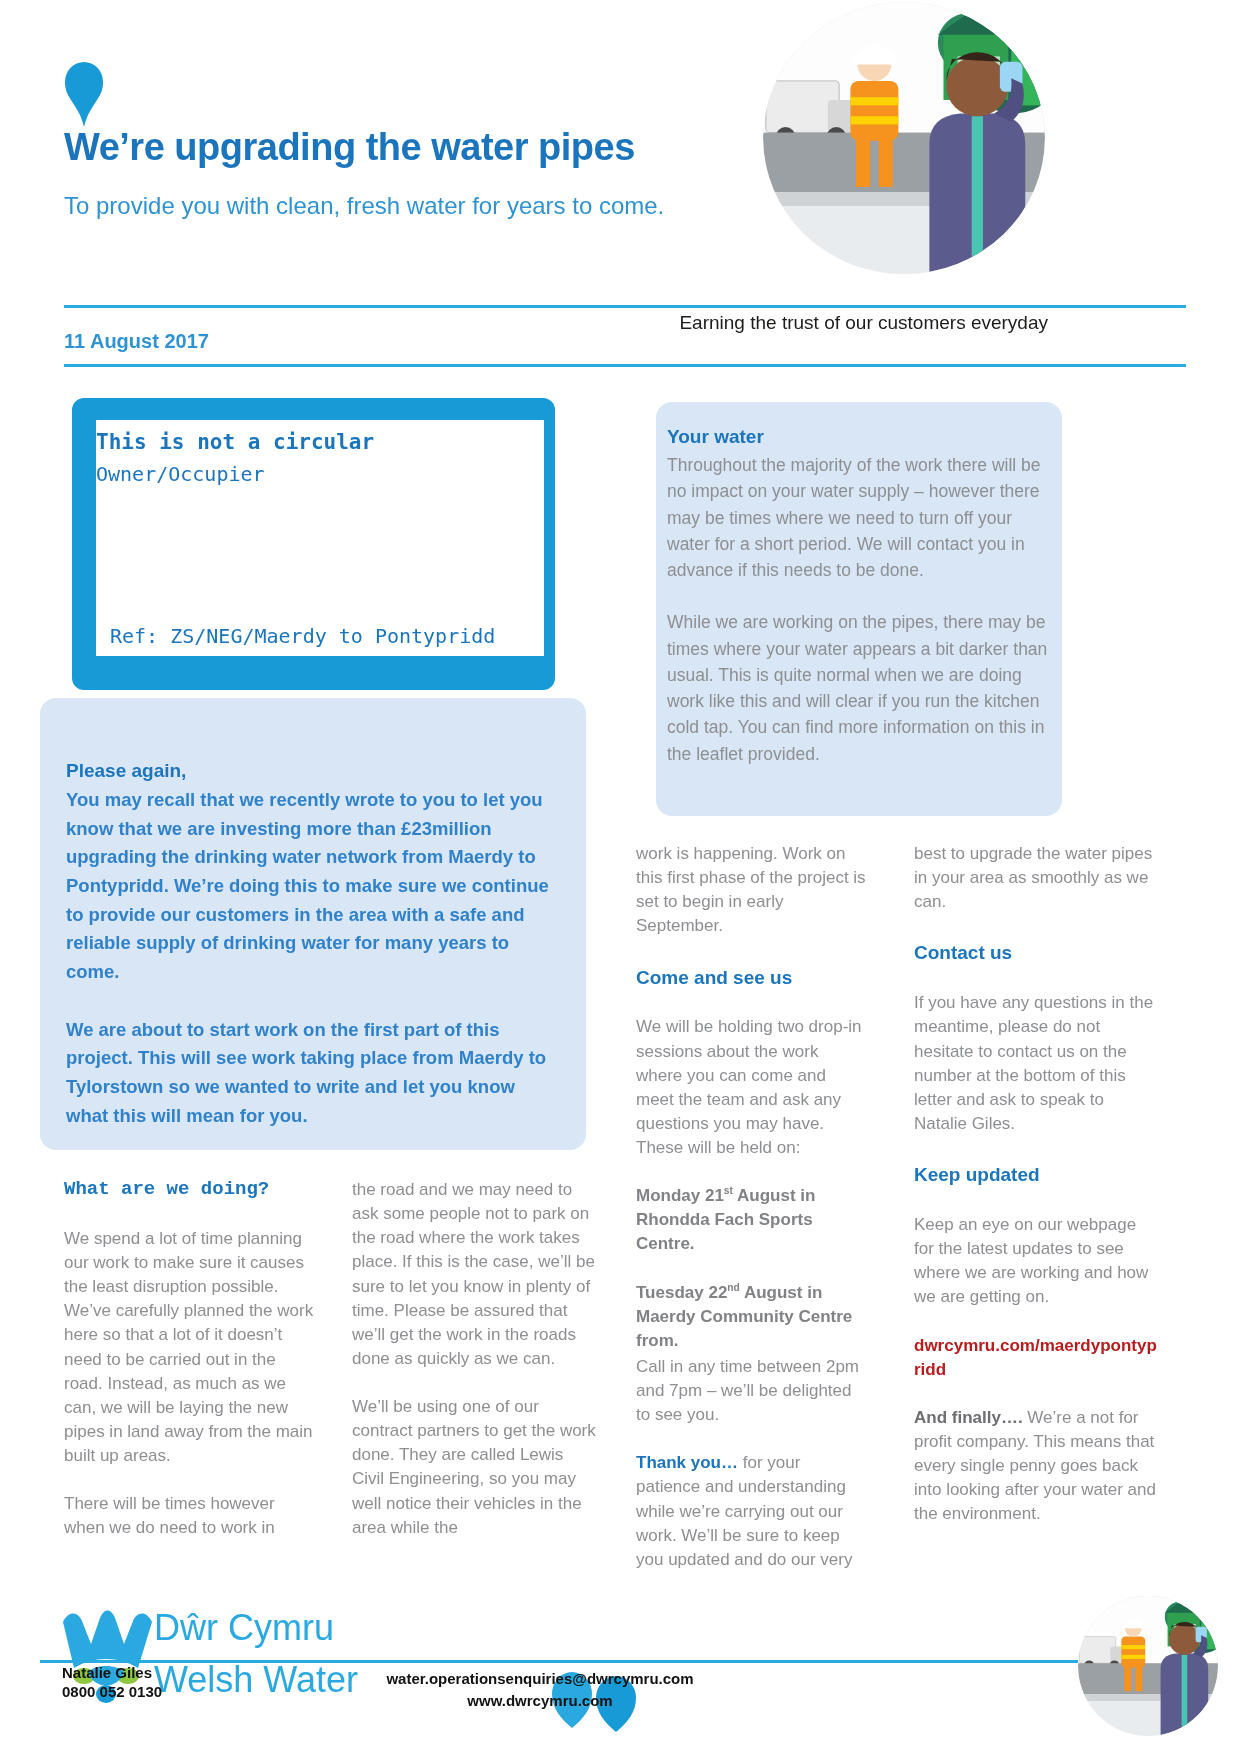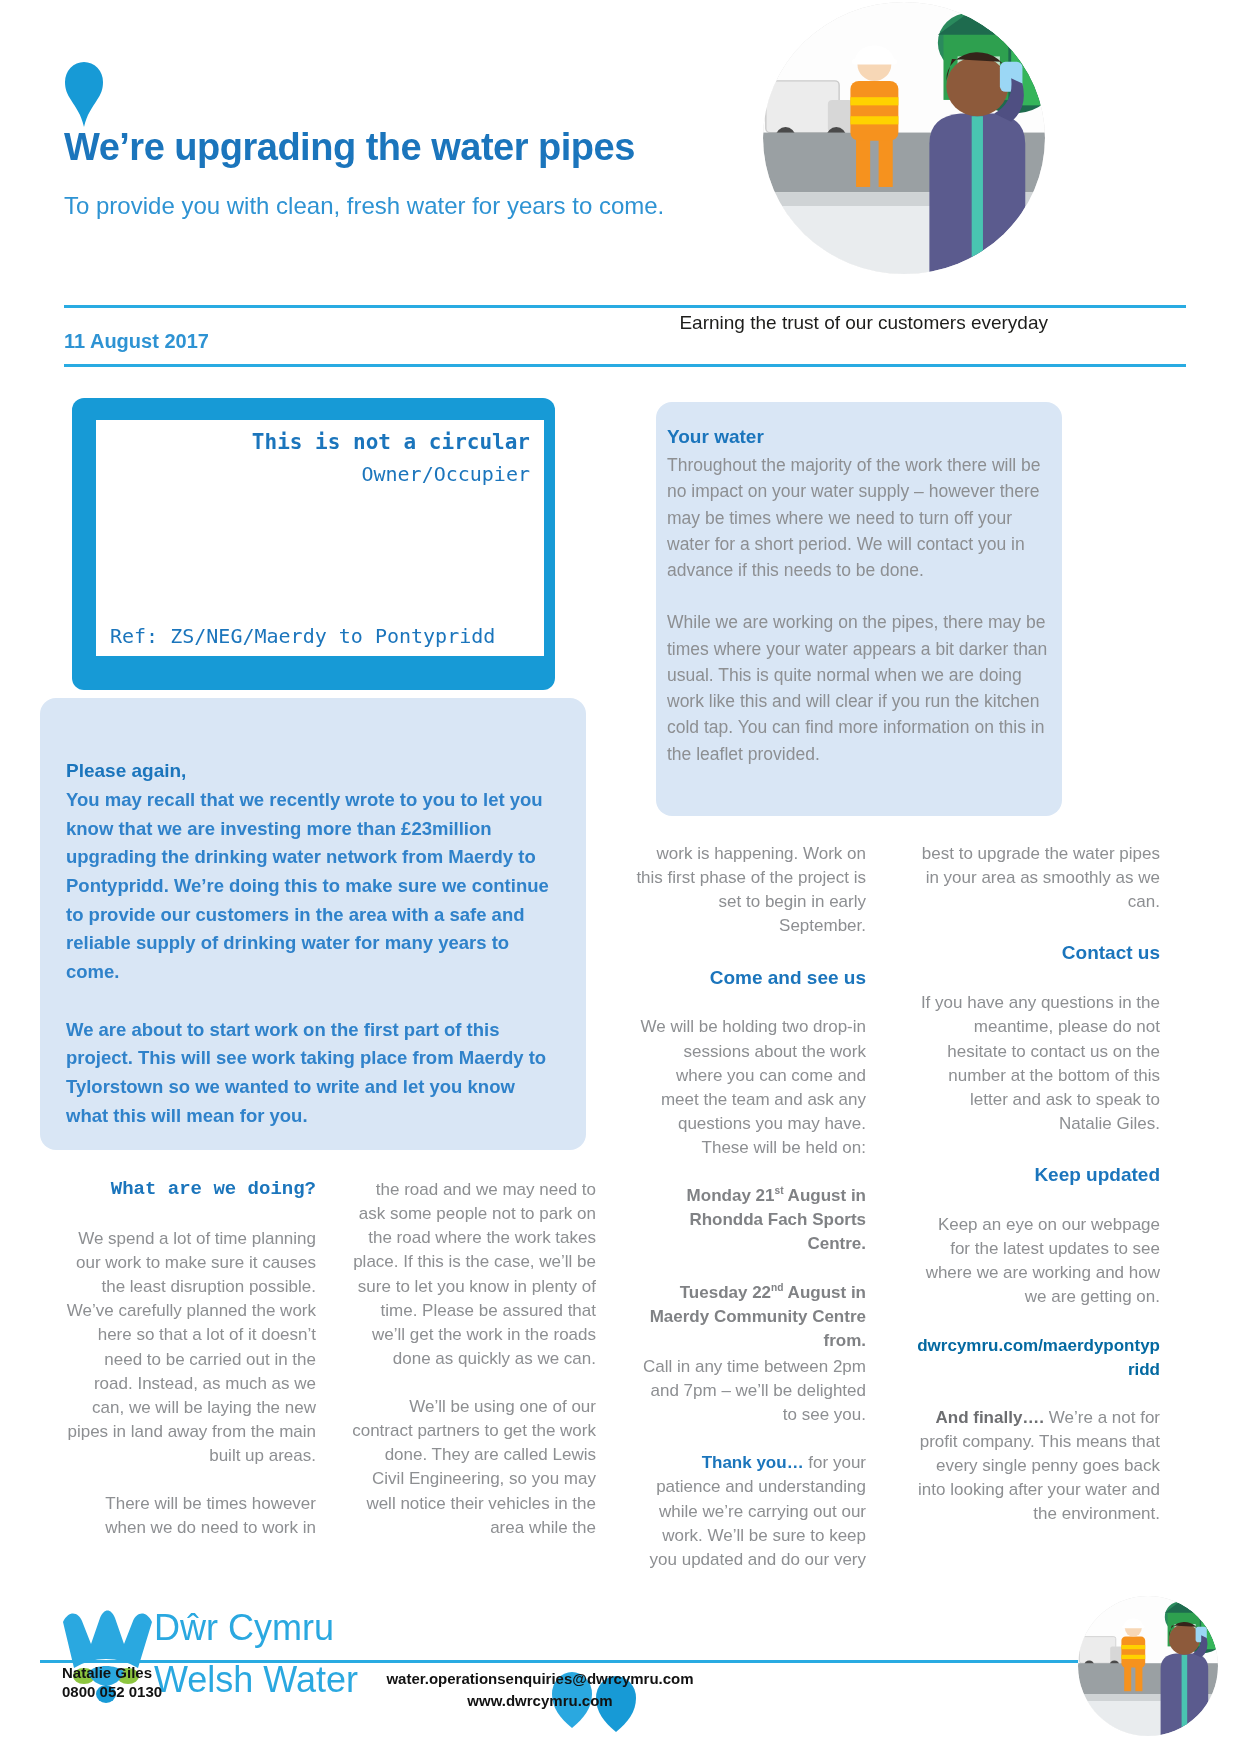--- a/index.html
+++ b/index.html
@@ -17,49 +17,49 @@
   .header-illu{left:763px;top:2px;width:282px;height:272px;}
   .footer-illu{left:1078px;top:1596px;width:140px;height:140px;}
   .rule{background:#29abe2;height:3px;}
   .rule-1{left:64px;top:305px;width:1122px;}
   .rule-2{left:64px;top:364px;width:1122px;}
   .tagline{left:560px;top:312px;width:488px;text-align:right;font-size:19px;color:#1d1d1b;}
   .date{left:64px;top:330px;font-size:20px;font-weight:bold;color:#2e93d3;}
 
   
   .address-box{left:72px;top:398px;width:483px;height:292px;background:#179ad6;border-radius:12px;}
-  .address-inner{position:absolute;left:24px;top:22px;right:11px;bottom:34px;background:#fff;padding:10px 14px;text-align:right;}
+  .address-inner{position:absolute;left:24px;top:22px;right:11px;bottom:34px;background:#fff;padding:10px 0;}
   .mono{font-family:"DejaVu Sans Mono", monospace;color:#1b75bc;}
   .addr-l1{font-size:21px;font-weight:bold;}
   .addr-l2{font-size:20px;margin-top:8px;}
   .addr-ref{position:absolute;left:14px;bottom:8px;font-size:20px;}
 
   
   .soft-box{background:#d9e6f5;border-radius:16px;box-sizing:border-box;}
   .your-water-box{left:656px;top:402px;width:406px;height:414px;padding:24px 11px;}
   .hello-box{left:40px;top:698px;width:546px;height:452px;padding:62px 26px 18px 26px;}
   .h-blue{color:#1b75bc;font-weight:bold;font-size:19px;margin:0 0 4px 0;}
   .gray-p{color:#8d8f92;font-size:17px;line-height:1.5;margin:0 0 26px 0;}
   .your-water-box .gray-p{font-size:17.5px;}
   .hello-p{color:#2f82ca;font-weight:bold;font-size:18.5px;line-height:1.55;margin:0 0 29px 0;}
 
   
-  .col{line-height:1.42;text-align:right;}
+  .col{line-height:1.42;}
   .col p{margin:0 0 24px 0;}
   .col .gray-p{line-height:1.42;margin:0 0 24px 0;}
   .col-heading{color:#1b75bc;font-weight:bold;font-size:19px;margin:26px 0 24px 0;}
   .col-what{left:64px;top:1176px;width:252px;}
   .col-2{left:352px;top:1178px;width:244px;}
   .col-3{left:636px;top:842px;width:230px;}
   .col-4{left:914px;top:842px;width:246px;}
   .event{color:#808285;font-weight:bold;font-size:17px;line-height:1.42;margin:0 0 2px 0;}
   .event sup{font-size:0.6em;}
   .inline-label{color:#1b75bc;font-weight:bold;}
   .finally-label{color:#6d6e71;font-weight:bold;}
-  .weblink{color:#0369a1;font-weight:bold;font-size:17px;line-height:1.42;margin:0 0 24px 0;word-break:break-all;cursor:pointer;}
+  .weblink{color:#b91c1c;font-weight:bold;font-size:17px;line-height:1.42;margin:0 0 24px 0;word-break:break-all;cursor:pointer;}
 
   
   .footer-rule{left:40px;top:1660px;width:1172px;}
   .brand-logo{left:58px;top:1606px;width:95px;height:104px;z-index:1;}
   .brand-text{left:154px;top:1602px;width:420px;font-size:36px;color:#2aa8e0;line-height:1.45;z-index:1;}
   .contact-block{left:62px;top:1664px;z-index:3;}
   .contact-block div{font-size:15px;font-weight:bold;color:#121212;line-height:1.25;}
   .footer-center{left:330px;top:1668px;width:420px;text-align:center;z-index:3;}
   .footer-center div{font-size:15px;font-weight:bold;color:#121212;line-height:1.45;}
   .droplets-deco{left:548px;top:1648px;width:96px;height:84px;z-index:2;}

